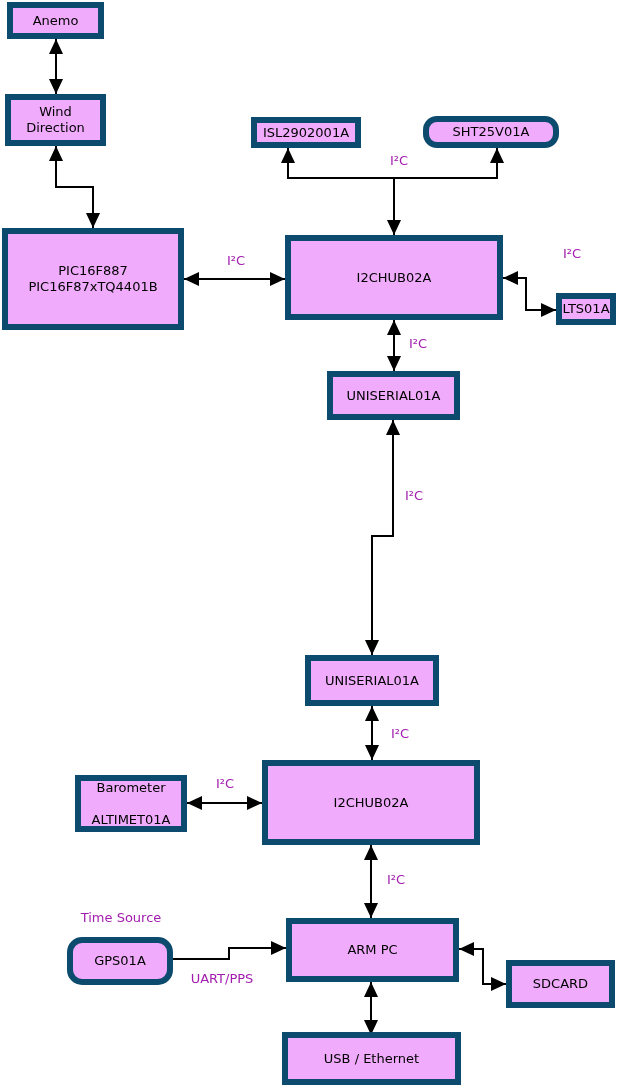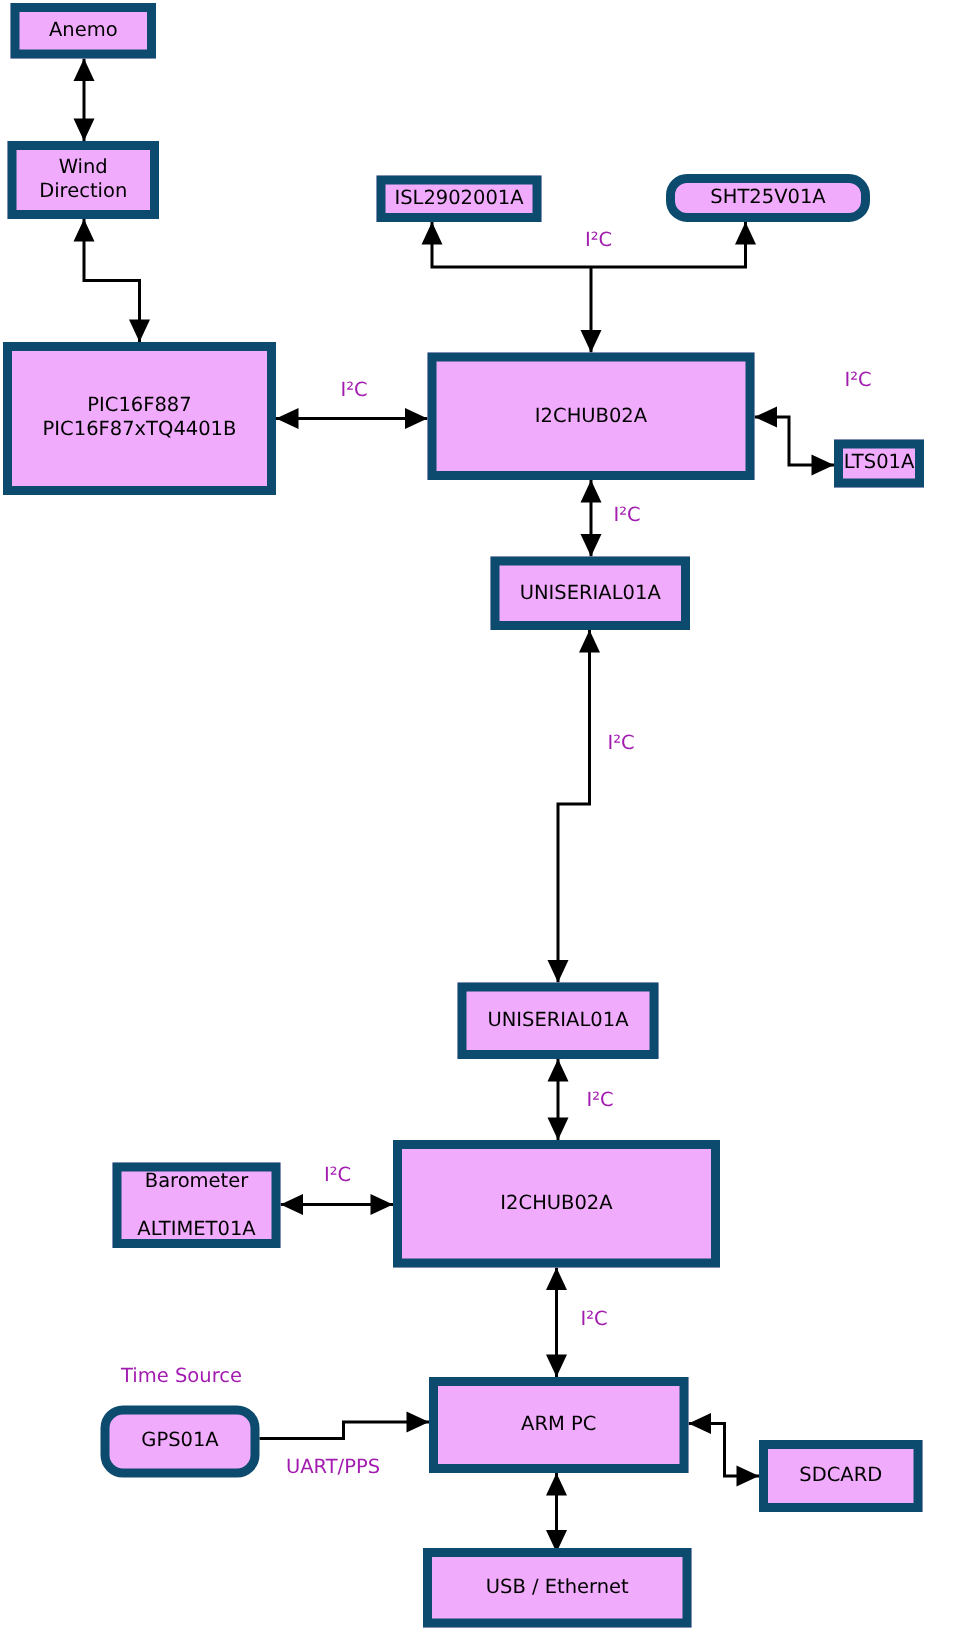--- a/index.html
+++ b/index.html
@@ -107,21 +107,21 @@
         <div class="node-line">Wind</div>
         <div class="node-line">Direction</div>
       </div>
       <div class="node" style="left: 2px; top: 228px; width: 182px; height: 102px;">
         <div class="node-line">PIC16F887</div>
         <div class="node-line">PIC16F87xTQ4401B</div>
       </div>
       <div class="node" style="left: 233px; top: 117px; width: 110px; height: 31px; margin-left: 18px;">
         <div class="node-line">ISL2902001A</div>
       </div>
-      <div class="node" style="left: 444px; top: 116px; width: 136px; height: 32px; border-radius: 14px;">
+      <div class="node" style="left: 423px; top: 116px; width: 136px; height: 32px; border-radius: 14px;">
         <div class="node-line">SHT25V01A</div>
       </div>
       <div class="node" style="left: 285px; top: 235px; width: 218px; height: 85px;">
         <div class="node-line">I2CHUB02A</div>
       </div>
       <div class="node" style="left: 556px; top: 293px; width: 60px; height: 32px; justify-content: center;">
         <div class="node-line">LTS01A</div>
       </div>
       <div class="node" style="left: 327px; top: 371px; width: 133px; height: 49px;">
         <div class="node-line">UNISERIAL01A</div>

